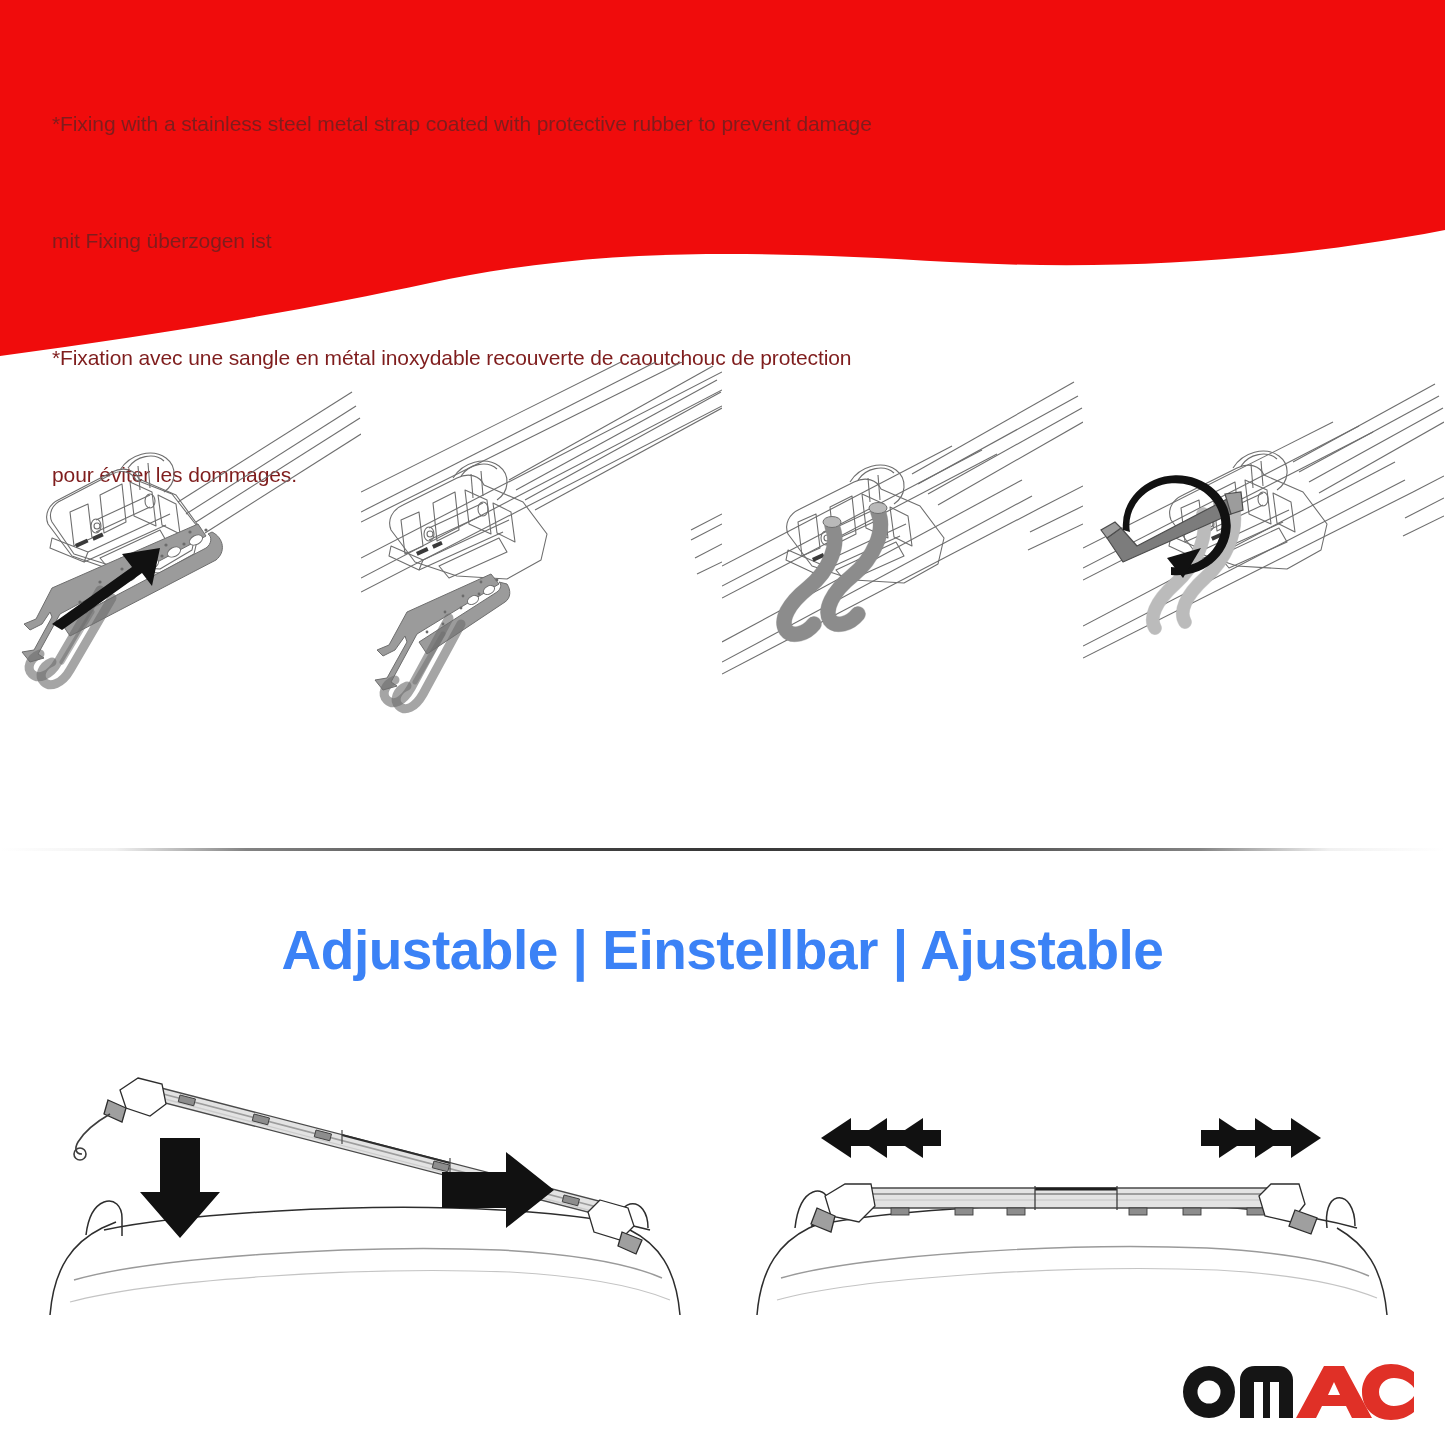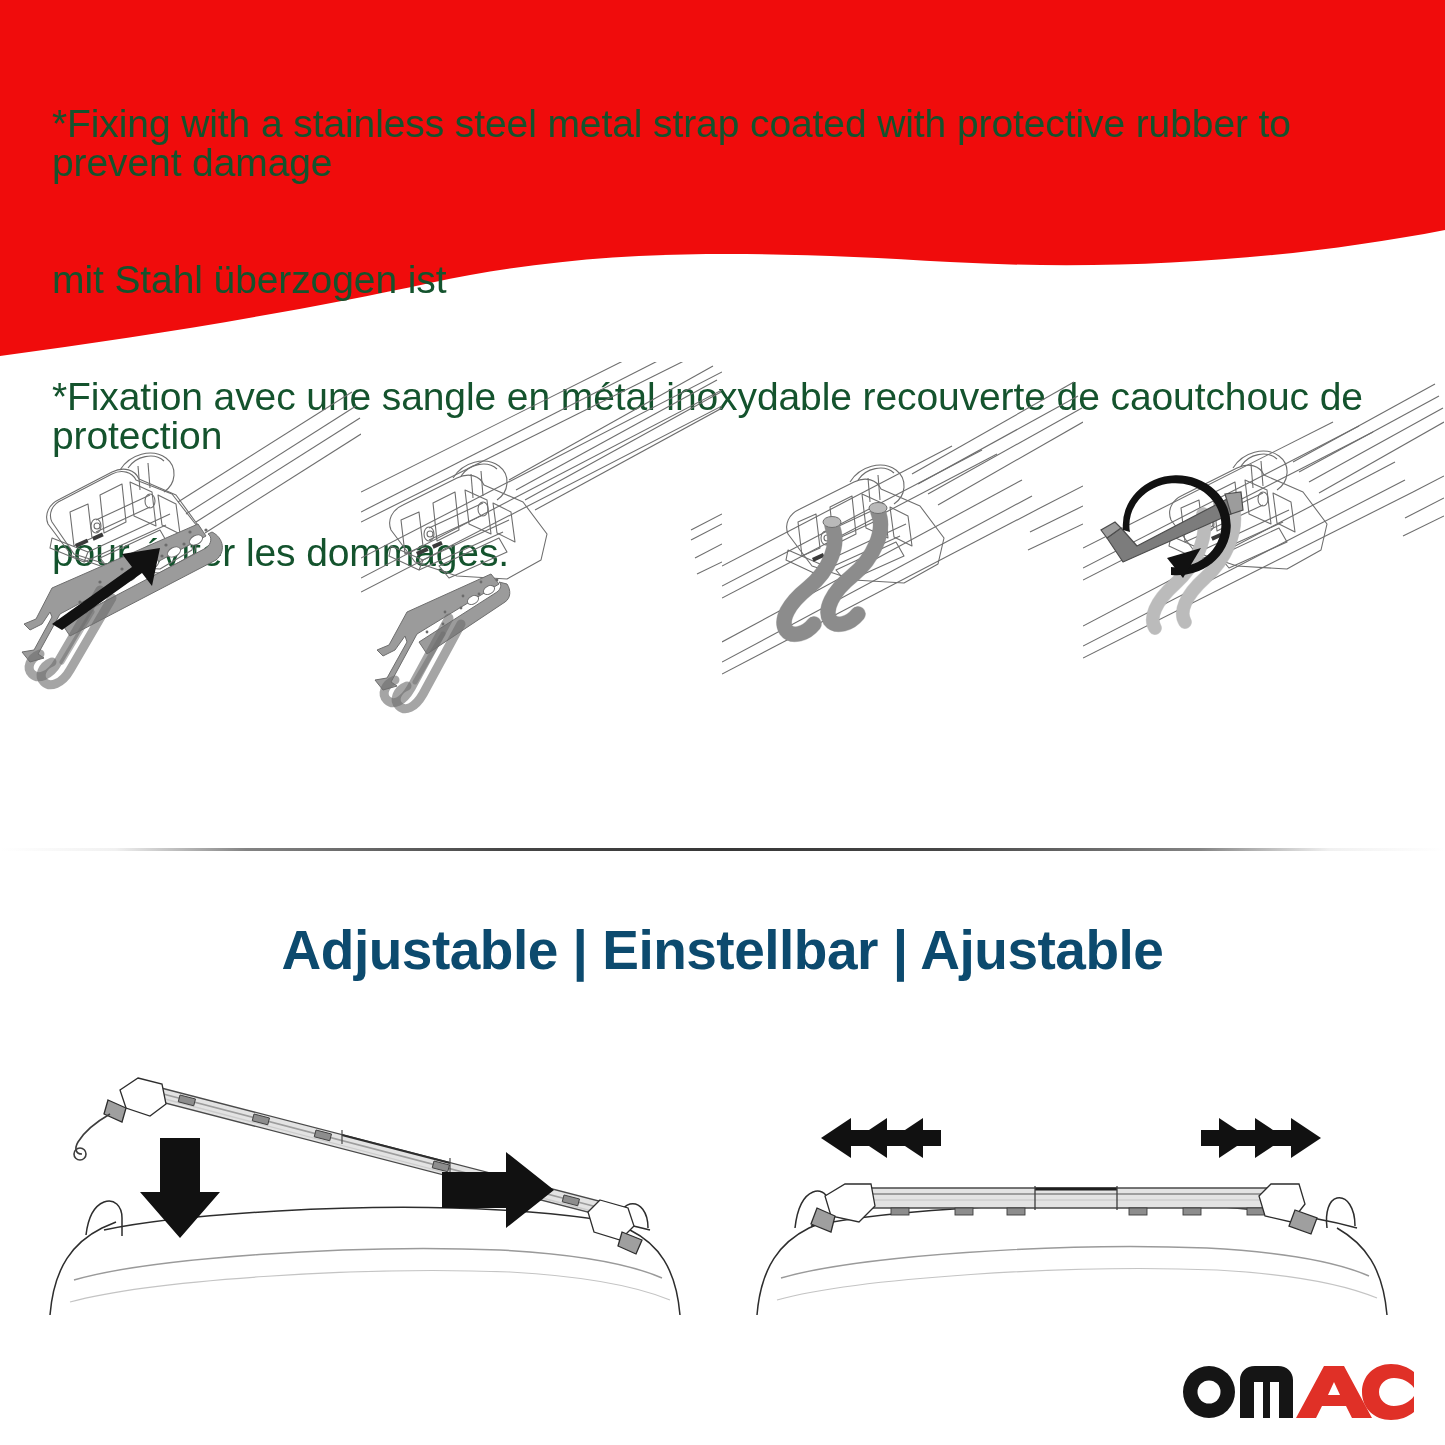--- a/index.html
+++ b/index.html
@@ -10,22 +10,22 @@
     overflow:hidden;
     position:relative;
   }
   .page{position:relative;width:1445px;height:1445px;overflow:hidden;background:#fff;}
 
   
   .banner{position:absolute;left:0;top:0;width:1445px;height:360px;}
   .banner svg{position:absolute;left:0;top:0;}
   .banner-text{
     position:absolute;left:52px;top:26px;width:1370px;
-    color:#14532d;
-    font-size:39px;
+    color:#7f1d1d;
+    font-size:21px;
     line-height:39px;
     font-weight:400;
     letter-spacing:-0.1px;
     white-space:pre-wrap;
     font-family:"Liberation Sans", sans-serif;
   }
   .banner-text .ln{display:block;}
 
   
   .steps{position:absolute;left:0;top:362px;width:1445px;height:450px;}
@@ -48,21 +48,21 @@
       rgba(60,60,60,0.95) 65%,
       rgba(90,90,90,0.75) 83%,
       rgba(160,160,160,0.15) 92%,
       rgba(255,255,255,0) 100%);
   }
 
   
   .adjust-title{
     position:absolute;left:0;top:918px;width:1445px;
     text-align:center;
-    color:#0c4a6e;
+    color:#3b82f6;
     font-weight:bold;
     font-size:55px;
     letter-spacing:-0.5px;
     font-family:"Liberation Sans", sans-serif;
   }
 
   
   .bottom{position:absolute;left:0;top:1030px;width:1445px;height:290px;}
   .bpanel{position:absolute;top:0;height:290px;}
   .bpanel svg{width:100%;height:100%;display:block;}
@@ -83,21 +83,21 @@
 
   <div class="banner">
     <svg width="1445" height="360" viewBox="0 0 1445 360">
       <path d="M0,0 L1445,0 L1445,230
                C1300,258 1130,272 950,262
                C760,251 600,246 430,283
                C300,311 150,336 0,356 Z" fill="#F00C0C"></path>
     </svg>
     <div class="banner-text">
       <span class="ln">*Fixing with a stainless steel metal strap coated with protective rubber to prevent damage</span>
-      <span class="ln">mit Stahl überzogen ist</span>
+      <span class="ln">mit Fixing überzogen ist</span>
       <span class="ln">*Fixation avec une sangle en métal inoxydable recouverte de caoutchouc de protection</span>
       <span class="ln">pour éviter les dommages.</span>
     </div>
   </div>
 
   <div class="steps">
 
     <div class="step s1">
       <svg viewBox="0 0 361 450">
         <g fill="none" stroke="#6e6e6e" stroke-width="1.1" stroke-linejoin="round">

